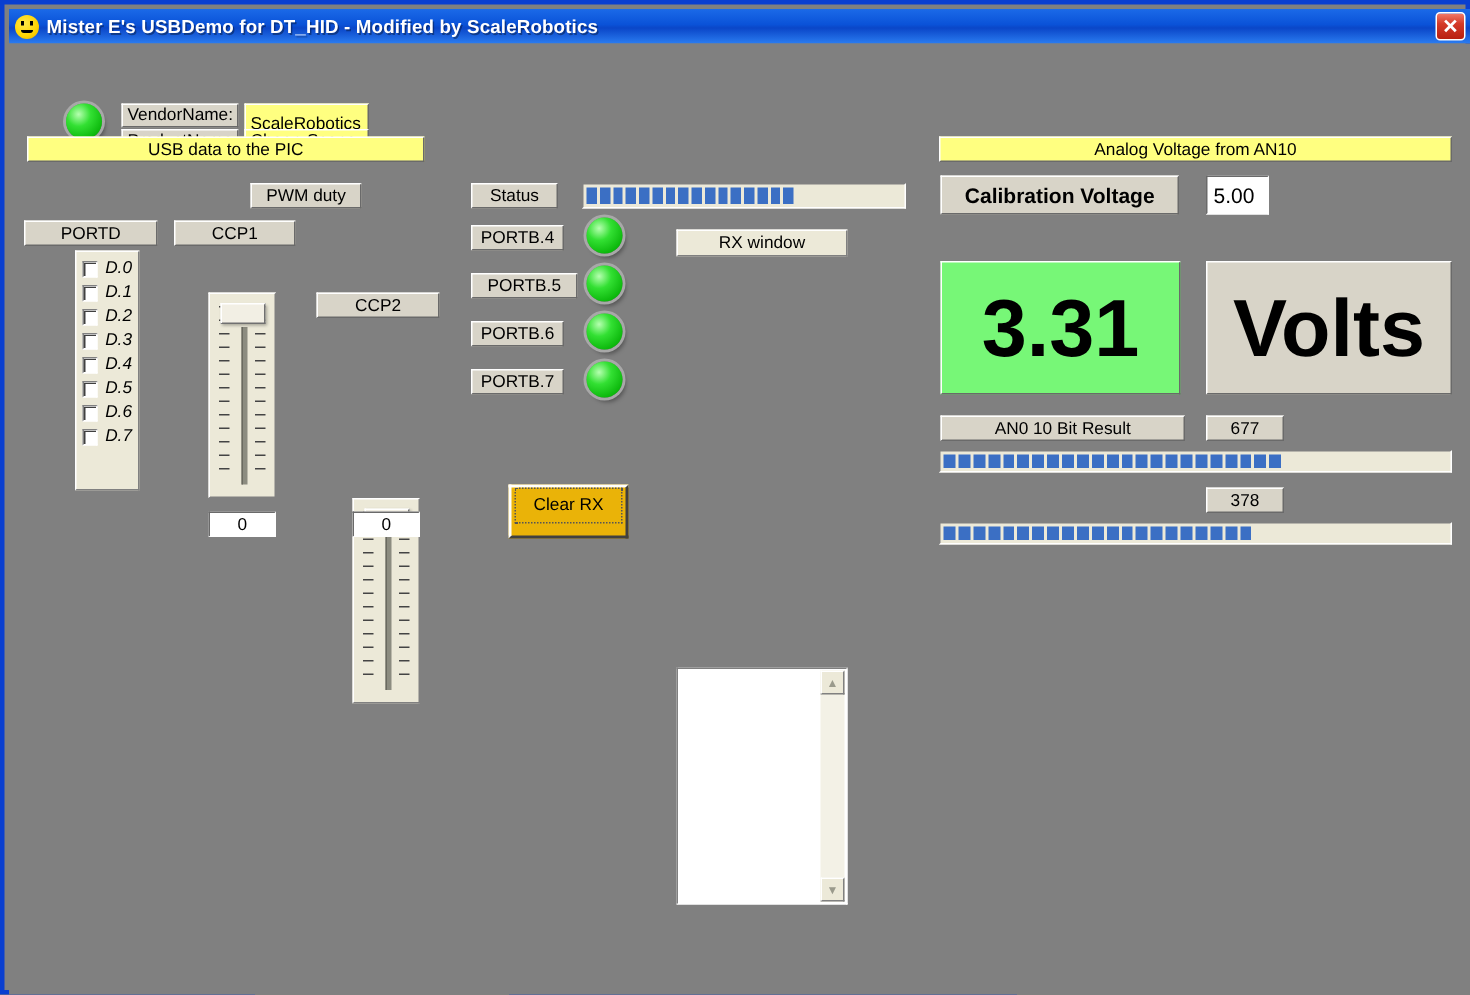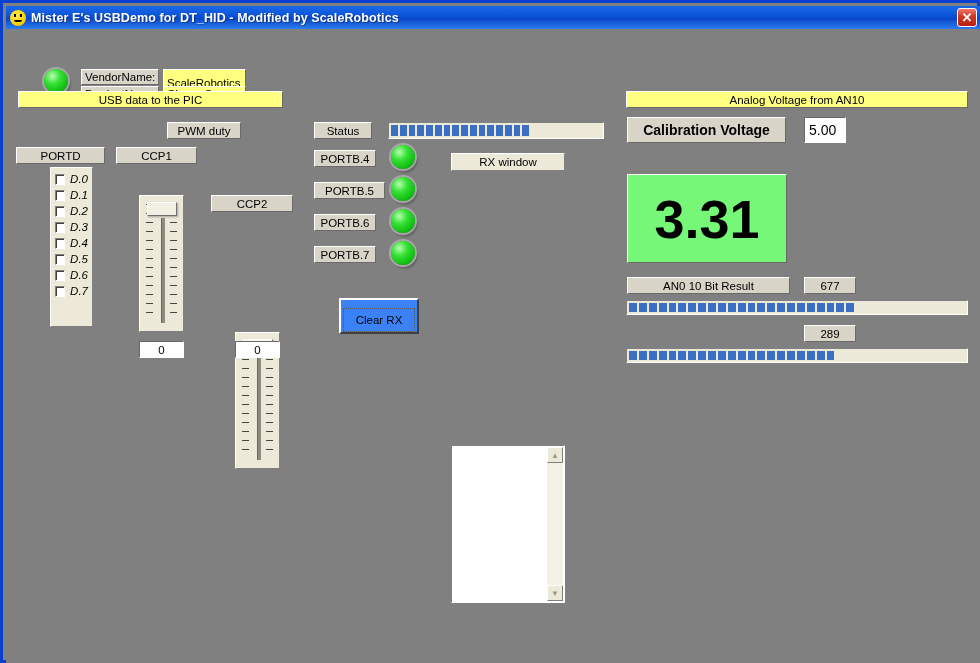--- a/index.html
+++ b/index.html
@@ -170,25 +170,25 @@
     background: #ece9d8;
     border: 1px solid; border-color: #ffffff #808080 #808080 #ffffff;
     box-sizing: border-box;
     display: flex; align-items: center; justify-content: center;
     font-size: 8px; color: #9a9a8c;
   }
   .sbtn.up { top: 0; } .sbtn.down { bottom: 0; }
 
   
   .btn {
-    background: #3b82f6;
+    background: #eab308;
     border: 2px solid; border-color: #ffffff #404040 #404040 #ffffff;
     box-sizing: border-box;
-    display: flex; align-items: flex-end; justify-content: center;
-    font-size: 11.5px; color: #000;
+    display: flex; align-items: flex-start; justify-content: center;
+    font-size: 11.5px; color: #000; margin-top: 25px;
   }
   .btn > span {
     border: 1px dotted #555; padding: 5px 12px;
   }
 
   
   .readout {
     border: 1px solid; border-color: #ffffff #6a6a6a #6a6a6a #ffffff;
     box-sizing: border-box;
     display: flex; align-items: center; justify-content: center;
@@ -375,20 +375,21 @@
         <div class="sbtn down">▼</div>
       </div>
     </div>
 
     <div class="abs banner" style="left:620px; top:62px; width:342px; height:17px;">Analog Voltage from AN10</div>
 
     <div class="abs lbl" style="left:621px; top:88px; width:159px; height:26px; font-size:14px; font-weight:bold;">Calibration Voltage</div>
     <div class="abs field" style="left:798px; top:88px; width:42px; height:26px; font-size:14px; font-weight:normal; padding-left:4px;">5.00</div>
 
     <div class="abs readout" id="voltage-readout" style="left: 621px; top: 145px; width: 160px; height: 89px; font-size: 54px; background: rgb(119, 247, 119);">3.31</div>
+    <div class="abs readout" style="left:798px; top:145px; width:164px; height:89px; font-size:54px; background:#d8d4c8;">Volts</div>
 
     <div class="abs lbl" style="left:621px; top:248px; width:163px; height:17px;">AN0 10 Bit Result</div>
     <div class="abs lbl" style="left:798px; top:248px; width:52px; height:17px;">677</div>
     <div class="abs segbar" id="an0-bar" style="left:620px; top:271px; width:342px; height:15px;">
         <i style="width: 7.88235px;"></i>
         <i style="width: 7.88235px;"></i>
         <i style="width: 7.88235px;"></i>
         <i style="width: 7.88235px;"></i>
         <i style="width: 7.88235px;"></i>
         <i style="width: 7.88235px;"></i>
@@ -404,21 +405,21 @@
         <i style="width: 7.88235px;"></i>
         <i style="width: 7.88235px;"></i>
         <i style="width: 7.88235px;"></i>
         <i style="width: 7.88235px;"></i>
         <i style="width: 7.88235px;"></i>
         <i style="width: 7.88235px;"></i>
         <i style="width: 7.88235px;"></i>
         <i style="width: 7.88235px;"></i>
       </div>
 
-    <div class="abs lbl" style="left:798px; top:296px; width:52px; height:17px;">289</div>
+    <div class="abs lbl" style="left:798px; top:296px; width:52px; height:17px;">378</div>
     <div class="abs segbar" id="an8-bar" style="left:620px; top:319px; width:342px; height:15px;">
         <i style="width: 7.88235px;"></i>
         <i style="width: 7.88235px;"></i>
         <i style="width: 7.88235px;"></i>
         <i style="width: 7.88235px;"></i>
         <i style="width: 7.88235px;"></i>
         <i style="width: 7.88235px;"></i>
         <i style="width: 7.88235px;"></i>
         <i style="width: 7.88235px;"></i>
         <i style="width: 7.88235px;"></i>

